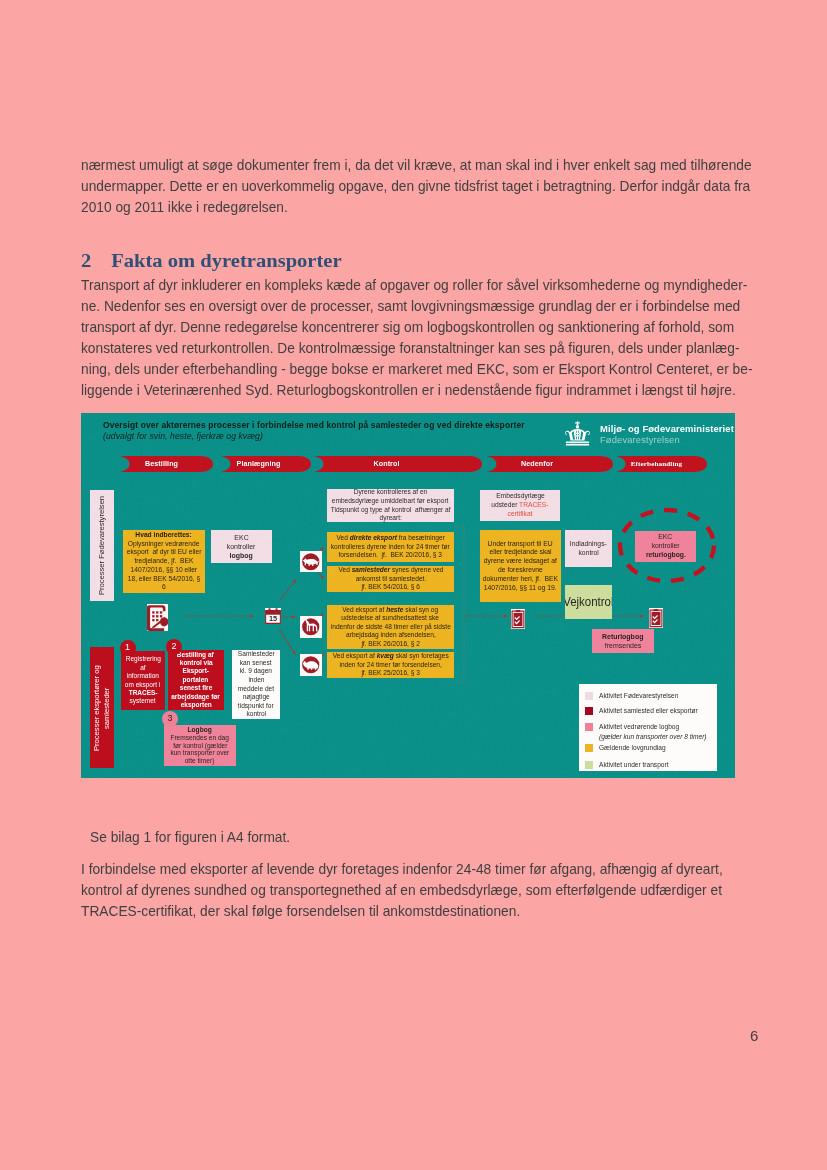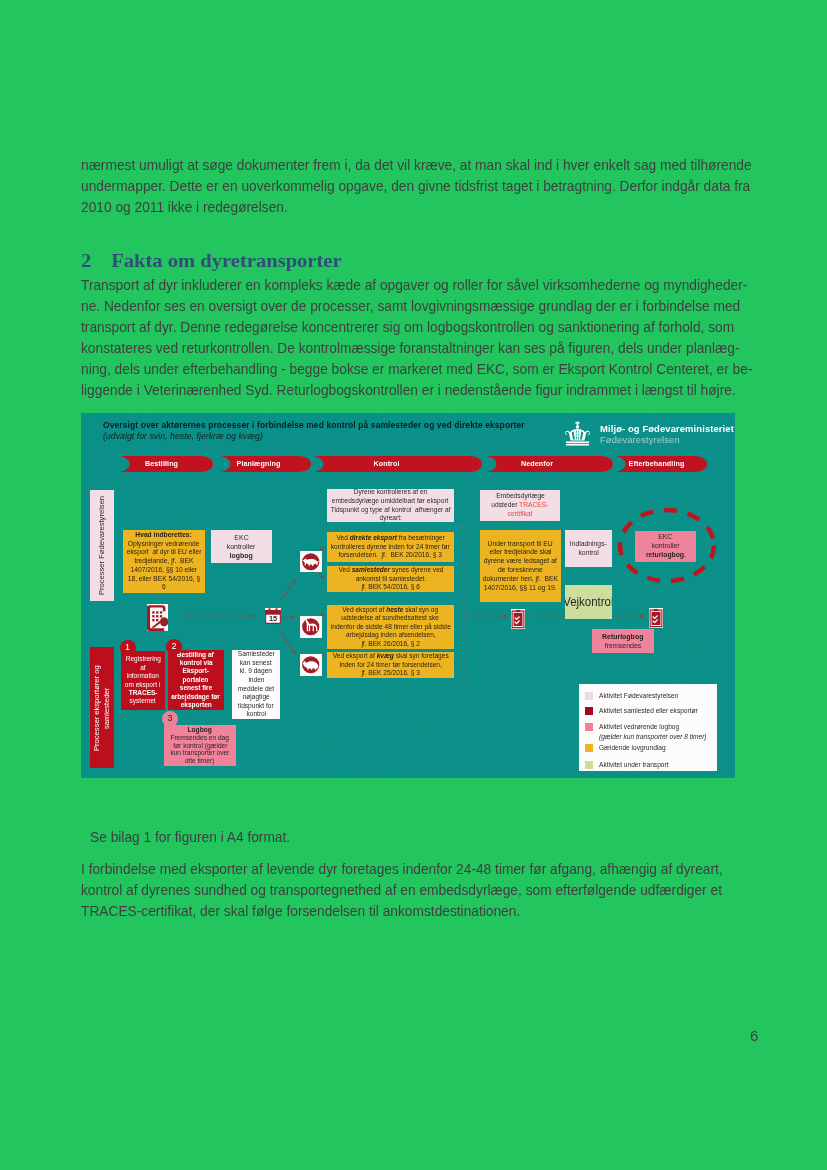--- a/index.html
+++ b/index.html
@@ -1,18 +1,18 @@
 <!DOCTYPE html>
 <html><head>
 <meta charset="utf-8">
 <title>Document page</title>
 <style>
   html,body{margin:0;padding:0;}
   body{width:827px;height:1170px;background:#ffffff;font-family:"Liberation Sans",sans-serif;overflow:hidden;position:relative;}
-  .page{position:absolute;left:0;top:0;width:827px;height:1170px;background:#22c55e;}
+  .page{position:absolute;left:0;top:0;width:827px;height:1170px;background:#fca5a5;}
 
   .para{position:absolute;font-family:"Liberation Sans",sans-serif;font-size:14.4px;color:#3f3f3f;margin:0;}
   .para .ln{display:block;height:21px;line-height:21px;white-space:nowrap;transform:scaleX(0.955);transform-origin:0 0;}
   #p1{left:81px;top:155px;}
   #p2{left:81px;top:274.5px;}
   #p3{left:90px;top:827px;}
   #p4{left:81px;top:859px;}
 
   h2.sec{position:absolute;left:81px;top:247px;margin:0;font-family:"Liberation Serif",serif;font-size:19.8px;font-weight:bold;color:#2f4f76;white-space:nowrap;line-height:26px;transform:scaleX(1.04);transform-origin:0 0;}
   h2.sec .num{display:inline-block;width:29px;}
@@ -126,21 +126,21 @@
         <div class="chev" style="left: 406px; width: 126px;">
           <svg viewBox="0 0 126 16" preserveAspectRatio="none">
             <path d="M0,0 L113,0 C122,0 126,4 126,8 C126,12 122,16 113,16 L0,16 C7,14 9.5,11.5 9.5,8 C9.5,4.5 7,2 0,0 Z" fill="#c0111e"></path>
           </svg>
           <span style="margin-left: -26px;">Nedenfor</span>
         </div>
         <div class="chev" style="left: 535px; width: 91px;">
           <svg viewBox="0 0 91 16" preserveAspectRatio="none">
             <path d="M0,0 L78,0 C87,0 91,4 91,8 C91,12 87,16 78,16 L0,16 C7,14 9.5,11.5 9.5,8 C9.5,4.5 7,2 0,0 Z" fill="#c0111e"></path>
           </svg>
-          <span style="margin-left: -10px;">Efterbehandling</span>
+          <span style="margin-left: -10px; font-family: Liberation Serif, serif;">Efterbehandling</span>
         </div>
       </div>
 
     <div class="vlabel b-pink" style="left:9px;top:77px;width:24px;height:111px;">
         <span style="font-size:7.6px;">Processer Fødevarestyrelsen</span>
       </div>
     <div class="vlabel b-dred" style="left:9px;top:234px;width:24px;height:121px;color:#fff;">
         <span style="writing-mode:vertical-rl;transform:rotate(180deg);white-space:normal;height:116px;text-align:center;line-height:1.28;font-size:7.6px;display:block;">Processer eksportører og samlesteder</span>
       </div>
 

